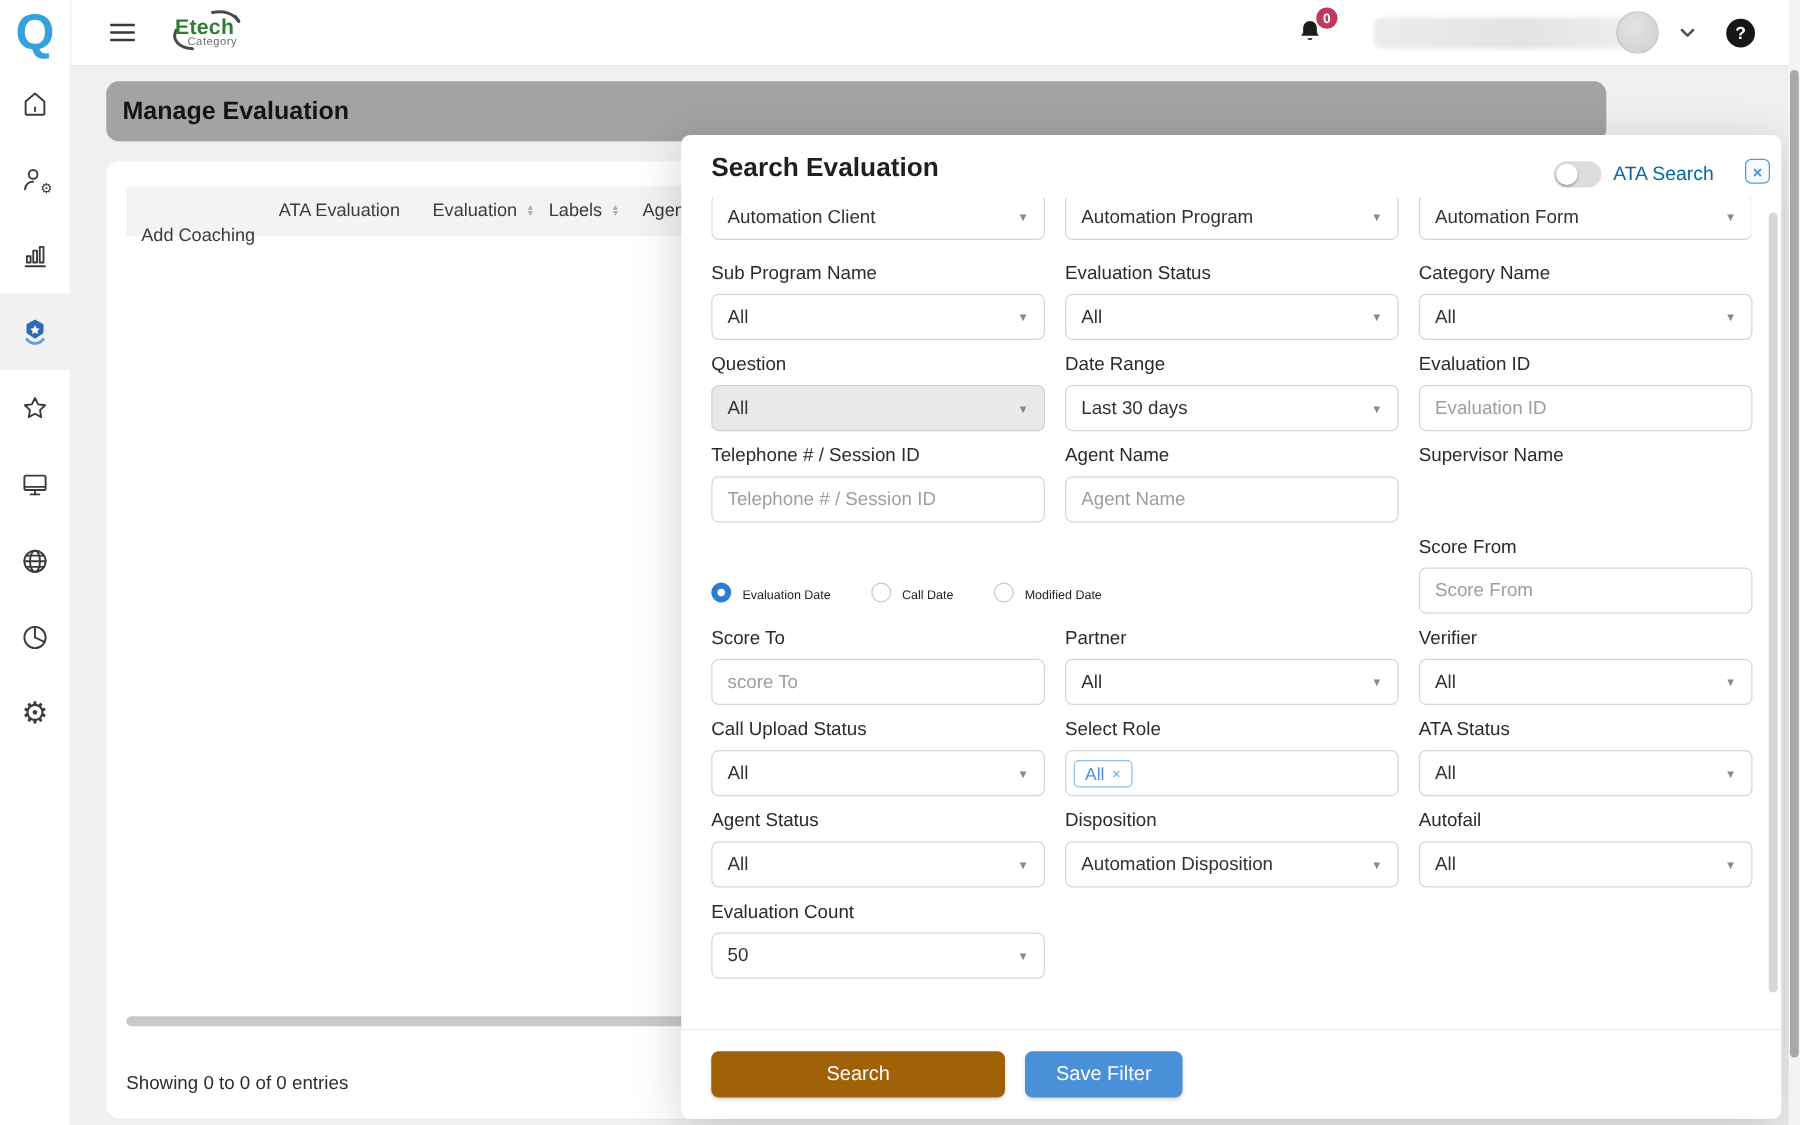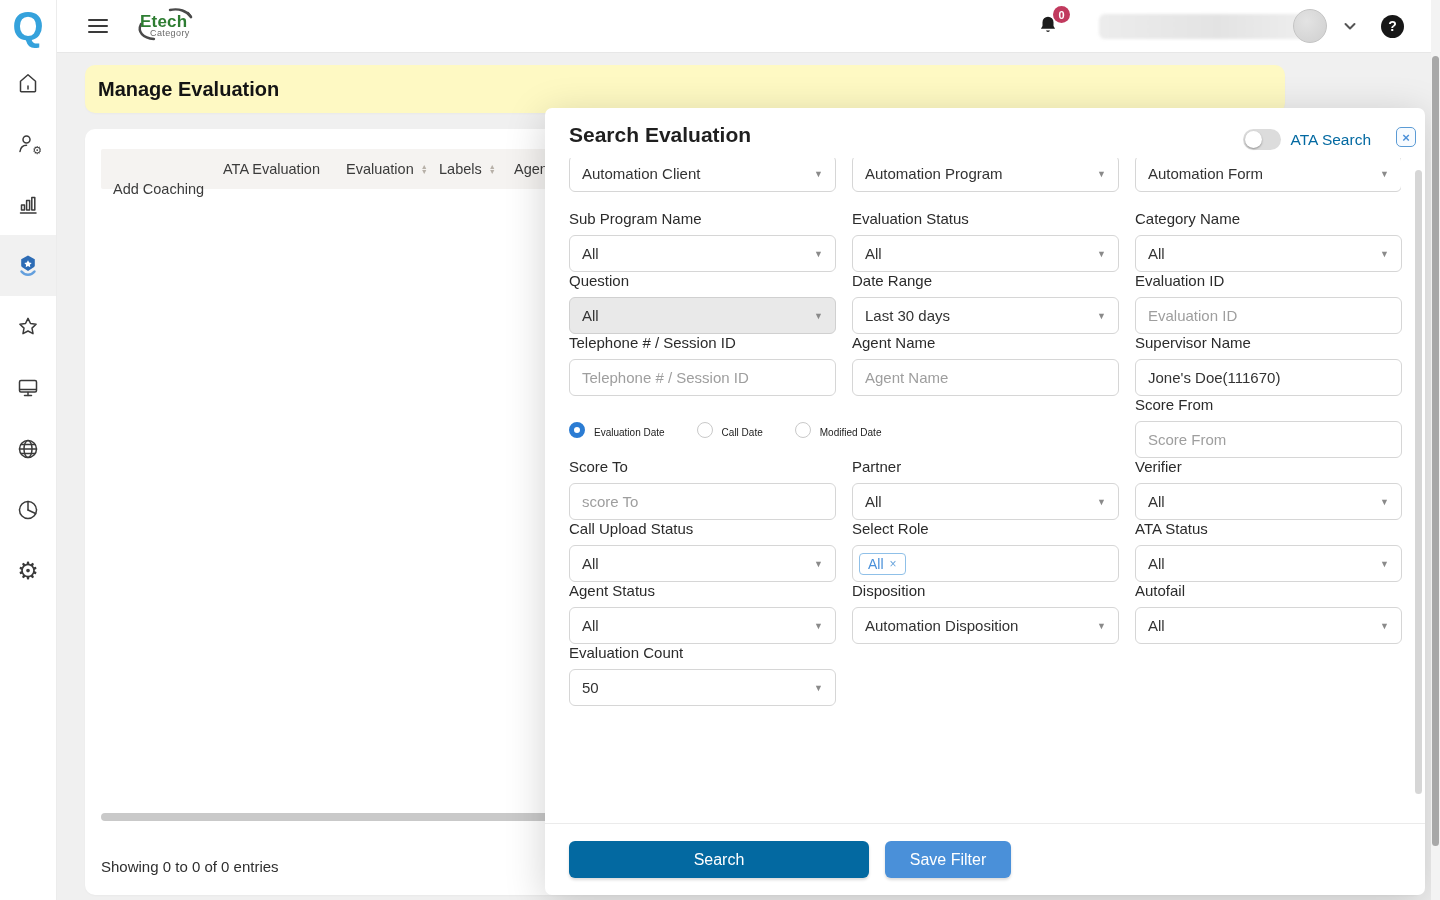--- a/index.html
+++ b/index.html
@@ -43,21 +43,21 @@
   .avatar { width:34px; height:34px; border-radius:50%; margin-left:-22px;
             background:radial-gradient(circle at 40% 35%, #e3e3e3, #cfcfcf); border:1px solid #c4c4c4;
             filter:blur(.5px); cursor:pointer; }
   .chev { margin-left:14px; cursor:pointer; display:flex; }
   .help { width:23px; height:23px; border-radius:50%; background:#171717; color:#fff; font-weight:700;
           font-size:14px; display:flex; align-items:center; justify-content:center; margin-left:22px; cursor:pointer; }
 
   
   .content { position:absolute; left:57px; top:52px; right:9px; bottom:0; background:#f0f0f0;
              border-top:1px solid #e7e7e7; }
-  .title-card { position:absolute; left:28px; top:12px; width:1200px; height:48px; background:#fef9c3;
+  .title-card { position:absolute; left:28px; top:12px; width:1200px; height:48px; background:#a3a3a3;
                 border-radius:10px; display:flex; align-items:center; box-shadow:0 1px 2px rgba(0,0,0,.03); }
   .page-title { font-size:20px; font-weight:700; color:#141414; margin-left:13px; }
   .actions { margin-left:auto; margin-right:50px; display:flex; align-items:center; gap:11px; }
   .btn-outline { height:33px; padding:0 17px; border:1px solid #cfcfcf; border-radius:8px; background:#fff;
                  color:#4a90d9; font-size:15px; font-family:inherit; cursor:pointer; display:flex; align-items:center; gap:6px; }
   .btn-iconsq { width:44px; height:33px; border:1px solid #cfcfcf; border-radius:8px; background:#fff;
                 display:flex; align-items:center; justify-content:center; cursor:pointer; }
   .btn-primary { height:33px; padding:0 15px; border:none; border-radius:8px; background:#4a90d9; color:#fff;
                  font-size:15px; font-family:inherit; cursor:pointer; display:flex; align-items:center; gap:8px; }
 
@@ -83,21 +83,21 @@
   .knob { position:absolute; left:2px; top:2px; width:17px; height:17px; border-radius:50%; background:#fff;
           box-shadow:0 1px 2px rgba(0,0,0,.35); }
   .close-btn { position:absolute; right:9px; top:19px; width:20px; height:20px; border:1.5px solid #5b9bd5;
                border-radius:5px; background:#f7fbff; color:#4a90d9; font-size:13px; font-weight:700;
                display:flex; align-items:center; justify-content:center; cursor:pointer; line-height:1; }
 
   .modal-body { position:absolute; left:0; right:0; top:50px; bottom:72px; overflow:hidden; padding:0 24px; }
   .grid { display:grid; grid-template-columns:267px 267px 267px; column-gap:16px; }
   .row0-clip { height:36px; overflow:hidden; margin-bottom:16px; }
   .row0-clip .select { margin-top:-3px; }
-  .fg { }
+  .fg { margin-bottom:11px; }
   .flabel { display:block; font-size:15px; color:#2b2b2b; margin-bottom:8px; }
   .select { height:37px; width:100%; border:1px solid #d6d6d6; border-radius:6px; background:#fff;
             display:flex; align-items:center; justify-content:space-between; padding:0 12px;
             font-size:15px; color:#333; cursor:pointer; }
   .select.disabled { background:#e9e9e9; border-color:#d0d0d0; }
   .caret { color:#8a8a8a; font-size:9px; }
   .inp { height:37px; width:100%; border:1px solid #d6d6d6; border-radius:6px; background:#fff;
          padding:0 12px; font-size:15px; color:#333; font-family:inherit; }
   .inp::placeholder { color:#9e9e9e; }
   .chipbox { justify-content:flex-start; padding:0 6px; }
@@ -107,21 +107,21 @@
   .radio-cell { grid-column:1 / 3; align-self:end; margin-bottom:11px; padding-bottom:9px;
                 display:flex; gap:32px; }
   .radio { display:flex; align-items:flex-end; gap:9px; font-size:10px; color:#222; cursor:pointer; }
   .rdot { width:16px; height:16px; border-radius:50%; border:1px solid #c9c9c9; background:#fff; flex:none; }
   .rdot.on { border:5px solid #2b7cd3; }
 
   .modal-vscroll { position:absolute; right:3px; top:62px; width:7px; height:624px; background:#cfcfcf;
                    border-radius:4px; opacity:.85; cursor:pointer; }
   .modal-foot { position:absolute; left:0; right:0; bottom:0; height:72px; border-top:1px solid #ebebeb;
                 background:#fff; border-radius:0 0 12px 12px; padding:17px 24px; display:flex; gap:16px; }
-  .btn-search { width:300px; height:37px; border:none; border-radius:6px; background:#0369a1; color:#fff;
+  .btn-search { width:235px; height:37px; border:none; border-radius:6px; background:#a16207; color:#fff;
                 font-size:16px; font-family:inherit; cursor:pointer; box-shadow:0 2px 3px rgba(0,0,0,.15); }
   .btn-savef { width:126px; height:37px; border:none; border-radius:6px; background:#4a90d9; color:#fff;
                font-size:16px; font-family:inherit; cursor:pointer; box-shadow:0 2px 3px rgba(0,0,0,.15); }
 
   
   .page-scrollbar { position:absolute; right:0; top:0; width:9px; height:900px; background:#f3f3f3; z-index:30; }
   .pthumb { position:absolute; left:1px; right:1px; top:56px; height:790px; background:#a8a8a8; border-radius:4px; cursor:pointer; }
 </style>
 </head>
 <body>
@@ -351,21 +351,20 @@
         <div class="fg">
           <span class="flabel">Telephone # / Session ID</span>
           <input class="inp" placeholder="Telephone # / Session ID" style="">
         </div>
         <div class="fg">
           <span class="flabel">Agent Name</span>
           <input class="inp" placeholder="Agent Name" style="">
         </div>
         <div class="fg">
           <span class="flabel">Supervisor Name</span>
-          <input class="inp" value="Jone's Doe(111670)" style="">
         </div>
 
         <div class="radio-cell">
           <label class="radio">
             <span class="rdot on"></span>
             <span>Evaluation Date</span>
           </label>
           <label class="radio">
             <span class="rdot"></span>
             <span>Call Date</span>

